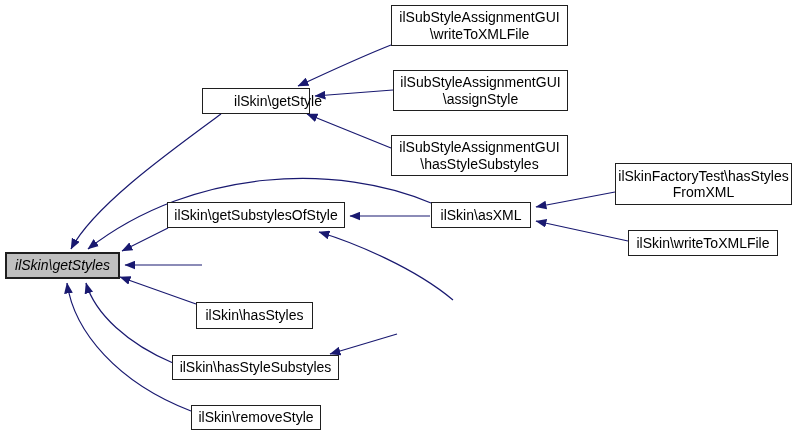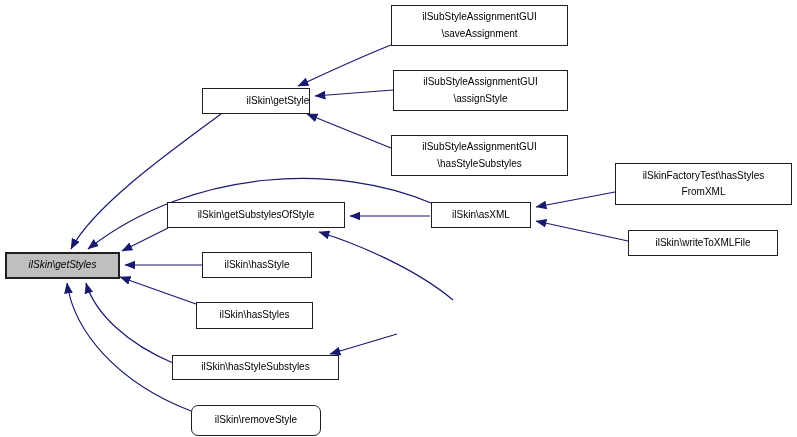--- a/index.html
+++ b/index.html
@@ -21,21 +21,21 @@
   #edges path.edge{stroke:var(--edge);stroke-width:1.2;fill:none;}
   #arrowhead-shape{fill:var(--edge);}
   .node{
     position:absolute;
     box-sizing:border-box;
     display:flex;flex-direction:column;
     align-items:center;justify-content:center;
     background:var(--node-fill);
     border:1px solid var(--node-border);
     color:#000;
-    font-size:10px;line-height:16.5px;
+    font-size:14px;line-height:16.5px;
     text-align:left;
     white-space:nowrap;
     cursor:pointer;
   }
   .node.hl{background:var(--hl-fill);border-width:2px;font-style:italic;}
 </style>
 </head>
 <body>
 
 <div id="canvas">
@@ -67,21 +67,21 @@
   <div class="node hl" style="left:5px;top:252px;width:115px;height:27px;">
     <span>ilSkin\getStyles</span>
   </div>
 
   <div class="node" style="left:202px;top:88px;width:108px;height:26px;padding-left:44px;">
     <span>ilSkin\getStyle</span>
   </div>
 
   <div class="node" style="left:391px;top:5px;width:177px;height:41px;">
     <span>ilSubStyleAssignmentGUI</span>
-    <span>\saveAssignment</span>
+    <span>\writeToXMLFile</span>
   </div>
 
   <div class="node" style="left:393px;top:70px;width:175px;height:41px;">
     <span>ilSubStyleAssignmentGUI</span>
     <span>\assignStyle</span>
   </div>
 
   <div class="node" style="left:391px;top:135px;width:177px;height:41px;">
     <span>ilSubStyleAssignmentGUI</span>
     <span>\hasStyleSubstyles</span>
@@ -97,30 +97,27 @@
 
   <div class="node" style="left:615px;top:163px;width:177px;height:42px;">
     <span>ilSkinFactoryTest\hasStyles</span>
     <span>FromXML</span>
   </div>
 
   <div class="node" style="left:628px;top:230px;width:150px;height:26px;">
     <span>ilSkin\writeToXMLFile</span>
   </div>
 
-  <div class="node" style="left:202px;top:252px;width:110px;height:26px;">
-    <span>ilSkin\hasStyle</span>
-  </div>
 
   <div class="node" style="left:196px;top:302px;width:117px;height:27px;">
     <span>ilSkin\hasStyles</span>
   </div>
 
 
   <div class="node" style="left:172px;top:355px;width:167px;height:25px;">
     <span>ilSkin\hasStyleSubstyles</span>
   </div>
 
-  <div class="node" style="left:191px;top:405px;width:130px;height:31px;border-radius:7px;">
+  <div class="node" style="left:191px;top:405px;width:130px;height:25px;">
     <span>ilSkin\removeStyle</span>
   </div>
 
 </div>
 
 </body></html>

